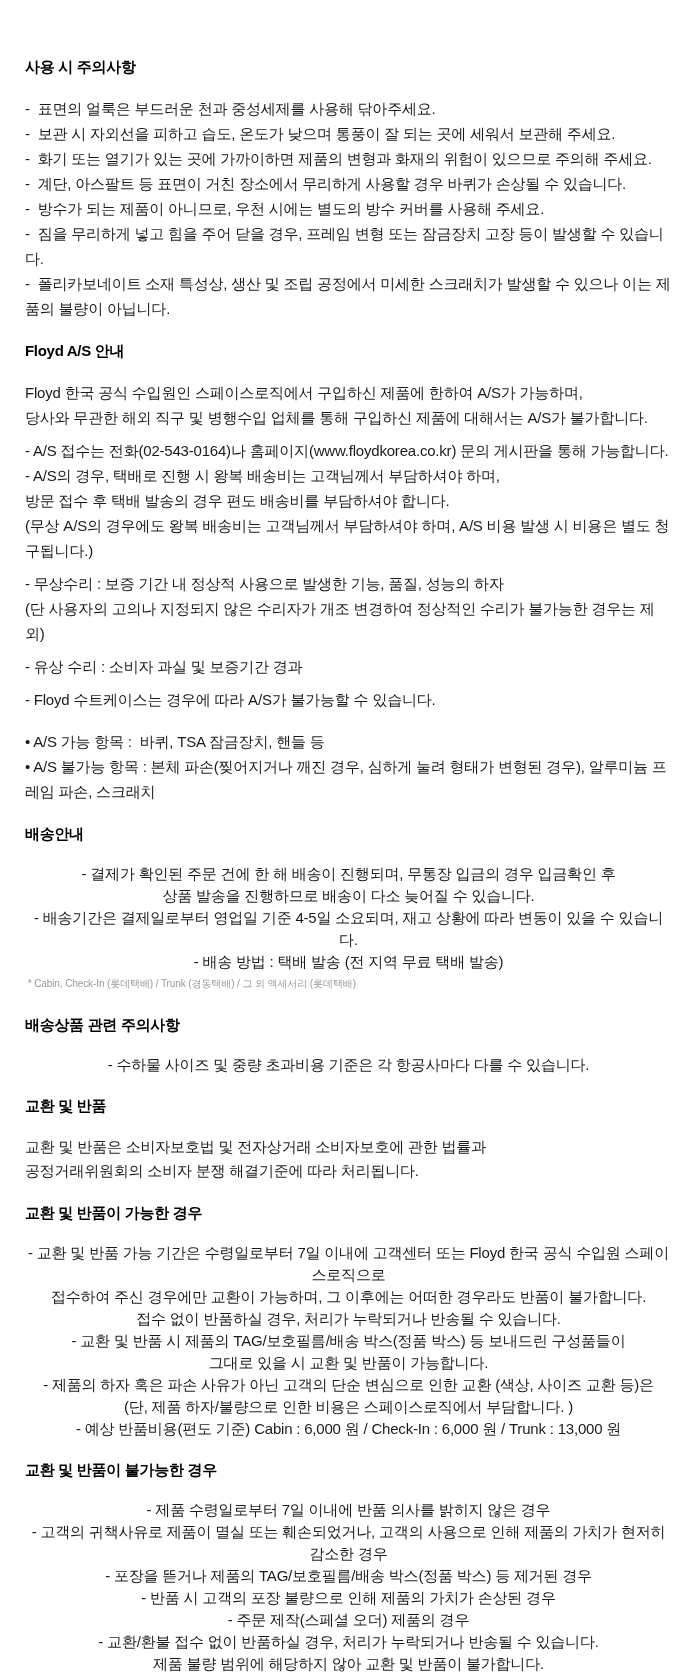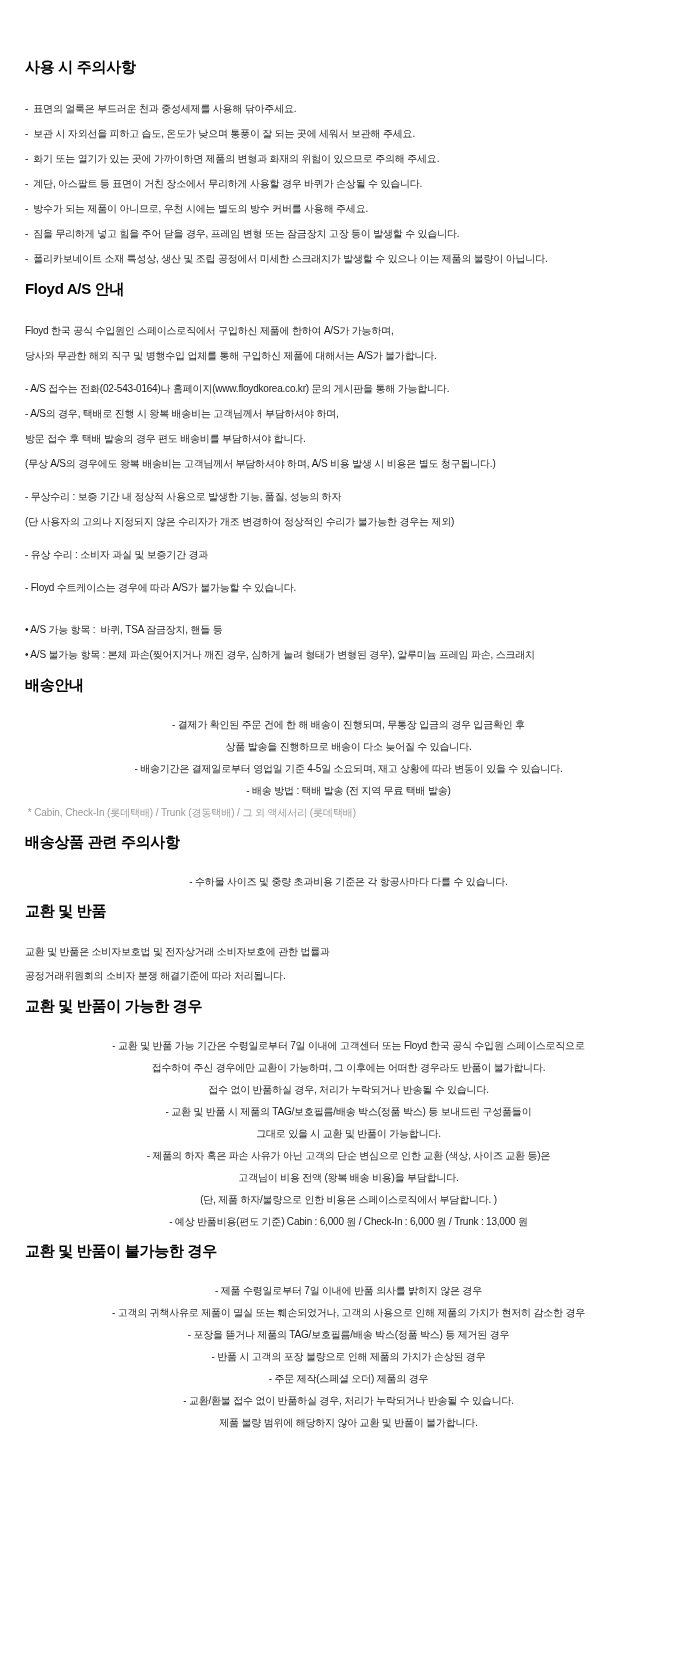--- a/index.html
+++ b/index.html
@@ -12,31 +12,31 @@
     width: 700px;
     height: 1678px;
     box-sizing: border-box;
     background: #ffffff;
     padding: 58px 28px 0 25px;
     font-family: "Liberation Sans", "DejaVu Sans", sans-serif;
     color: #1a1a1a;
     overflow: hidden;
   }
   section { margin: 0; }
-  section + section { margin-top: 9px; }
+  section + section { margin-top: 21px; }
   .heading {
     margin: 0 0 20px 0;
     font-size: 15px;
     line-height: 18px;
     font-weight: bold;
     color: #000000;
     letter-spacing: -0.3px;
   }
   .line {
-    font-size: 10px;
+    font-size: 15px;
     line-height: 25px;
     letter-spacing: -0.2px;
     white-space: pre-wrap;
   }
   .tight .line { line-height: 22px; text-align: center; }
   .mid .line { line-height: 24px; }
   .para { margin-top: 8px; }
   .para:first-of-type { margin-top: 0; }
   .para-gap-lg { margin-top: 17px; }
   .note-line {
@@ -112,21 +112,20 @@
   </section>
 
   <section class="tight">
     <h2 class="heading">교환 및 반품이 가능한 경우</h2>
     <div class="line">- 교환 및 반품 가능 기간은 수령일로부터 7일 이내에 고객센터 또는 Floyd 한국 공식 수입원 스페이스로직으로</div>
     <div class="line">접수하여 주신 경우에만 교환이 가능하며, 그 이후에는 어떠한 경우라도 반품이 불가합니다.</div>
     <div class="line">접수 없이 반품하실 경우, 처리가 누락되거나 반송될 수 있습니다.</div>
     <div class="line">- 교환 및 반품 시 제품의 TAG/보호필름/배송 박스(정품 박스) 등 보내드린 구성품들이</div>
     <div class="line">그대로 있을 시 교환 및 반품이 가능합니다.</div>
     <div class="line">- 제품의 하자 혹은 파손 사유가 아닌 고객의 단순 변심으로 인한 교환 (색상, 사이즈 교환 등)은</div>
-    <div class="line">고객님이 비용 전액 (왕복 배송 비용)을 부담합니다.</div>
     <div class="line">(단, 제품 하자/불량으로 인한 비용은 스페이스로직에서 부담합니다. )</div>
     <div class="line">- 예상 반품비용(편도 기준) Cabin : 6,000 원 / Check-In : 6,000 원 / Trunk : 13,000 원</div>
   </section>
 
   <section class="tight">
     <h2 class="heading">교환 및 반품이 불가능한 경우</h2>
     <div class="line">- 제품 수령일로부터 7일 이내에 반품 의사를 밝히지 않은 경우</div>
     <div class="line">- 고객의 귀책사유로 제품이 멸실 또는 훼손되었거나, 고객의 사용으로 인해 제품의 가치가 현저히 감소한 경우</div>
     <div class="line">- 포장을 뜯거나 제품의 TAG/보호필름/배송 박스(정품 박스) 등 제거된 경우</div>
     <div class="line">- 반품 시 고객의 포장 불량으로 인해 제품의 가치가 손상된 경우</div>

